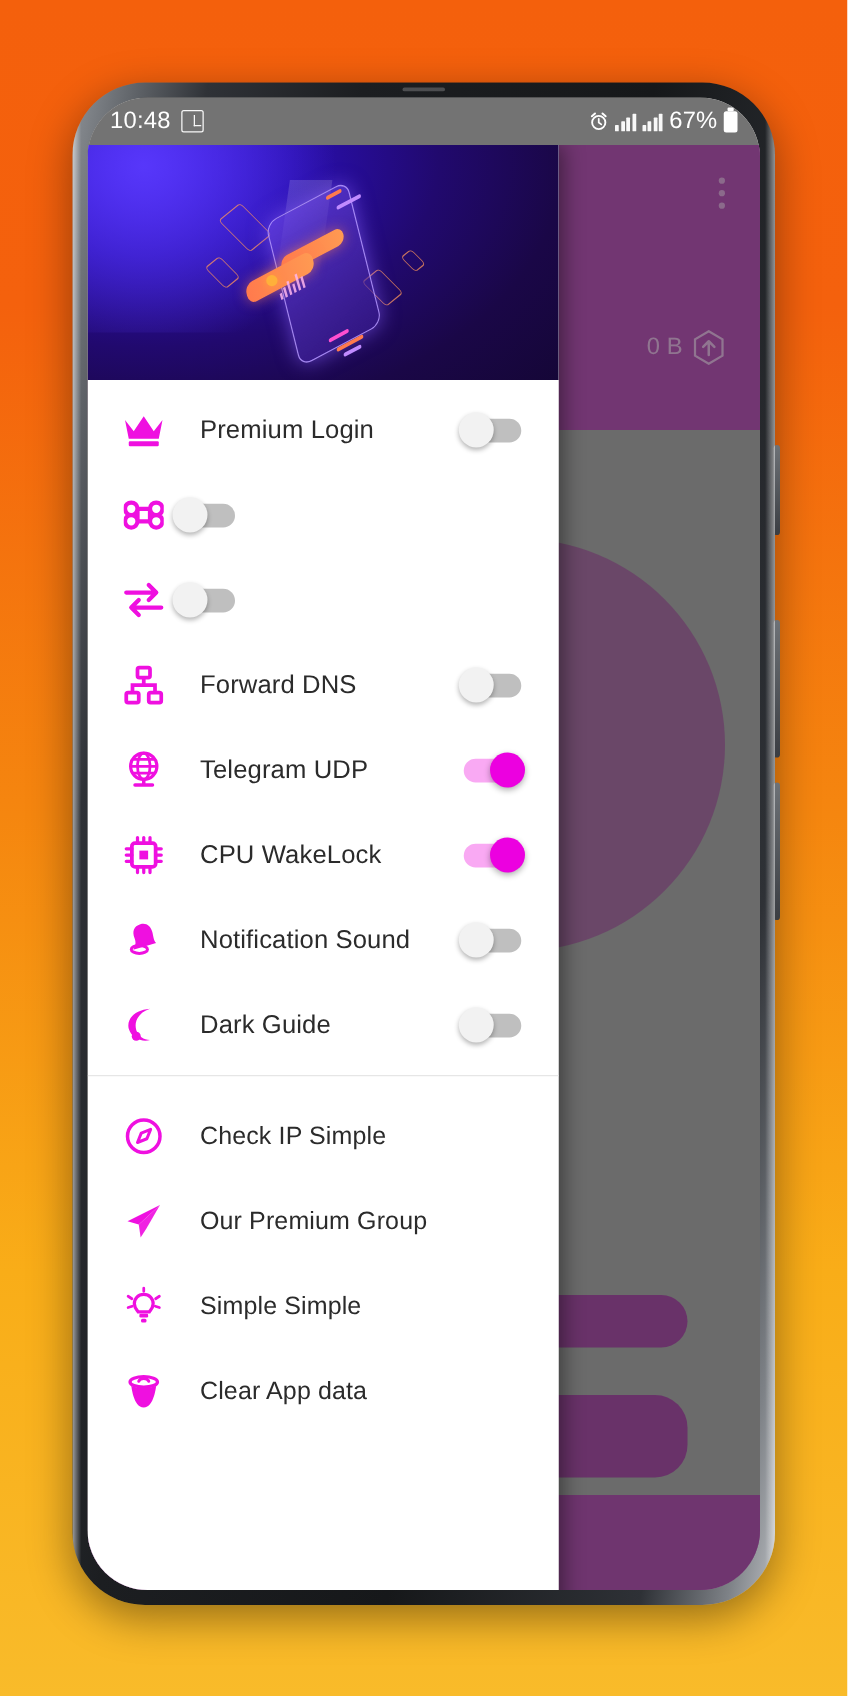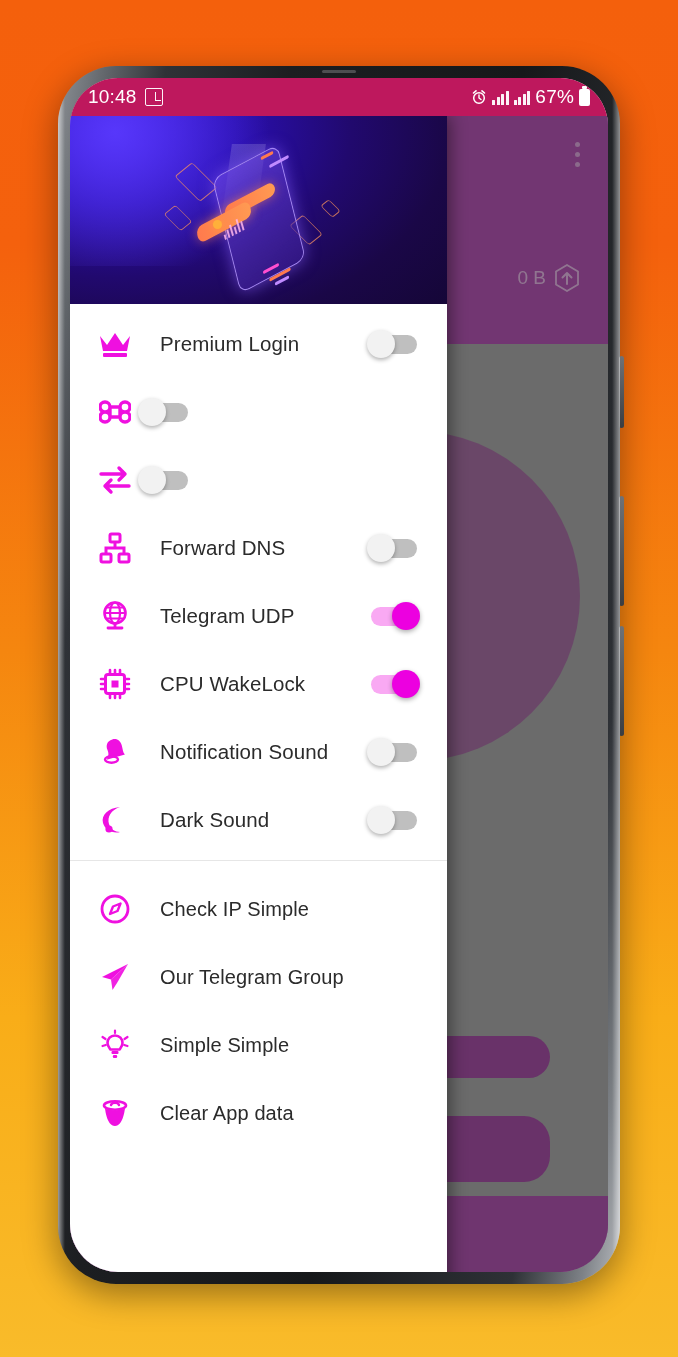--- a/index.html
+++ b/index.html
@@ -64,21 +64,21 @@
     position: absolute; left: 0; top: 0;
     width: 538px; height: 1194px;
     background: #fff;
     overflow: hidden;
   }
 
   
   .statusbar {
     position: absolute; left: 0; top: 0;
     width: 100%; height: 38px;
-    background: #be185d;
+    background: #737373;
     display: flex; align-items: center;
     justify-content: space-between;
     padding: 0 18px;
     box-sizing: border-box;
     color: #ffffff;
     font-size: 19px;
     letter-spacing: 0.2px;
     z-index: 30;
   }
   .sb-left { display: flex; align-items: center; gap: 8px; }
@@ -496,21 +496,21 @@
               </div>
             </div>
 
             <div class="row">
               <div class="ic">
                 <svg width="30" height="32" viewBox="0 0 30 32">
                   <path d="M20 3 C11 6 7 13 9 20 C10.5 25 15 28 20 28 C13 30 5 26 3 19 C1 11 8 4 20 3 Z" fill="#ef10e0"></path>
                   <circle cx="9" cy="25" r="3.6" fill="#ef10e0"></circle>
                 </svg>
               </div>
-              <div class="lbl">Dark Sound</div>
+              <div class="lbl">Dark Guide</div>
               <div class="toggle">
                 <div class="track"></div>
                   <div class="thumb"></div>
               </div>
             </div>
           </div>
 
           <div class="divider"></div>
 
           <div class="list sec2">
@@ -525,21 +525,21 @@
               <div class="lbl">Check IP Simple</div>
             </div>
 
             <div class="row link">
               <div class="ic">
                 <svg width="32" height="32" viewBox="0 0 32 32">
                   <path d="M29 3 L3 16 L12 18.5 L29 3 Z" fill="#ef10e0"></path>
                   <path d="M29 3 L12 18.5 L13.5 29 L18 22 L29 3 Z" fill="#ef10e0" opacity="0.92"></path>
                 </svg>
               </div>
-              <div class="lbl">Our Telegram Group</div>
+              <div class="lbl">Our Premium Group</div>
             </div>
 
             <div class="row link">
               <div class="ic">
                 <svg width="32" height="32" viewBox="0 0 32 32">
                   <path d="M16 6.5 C11.5 6.5 8.5 9.8 8.5 14 C8.5 17 10.3 18.8 11.5 20.5 L20.5 20.5 C21.7 18.8 23.5 17 23.5 14 C23.5 9.8 20.5 6.5 16 6.5 Z" fill="none" stroke="#ef10e0" stroke-width="2.6"></path>
                   <rect x="12.5" y="22" width="7" height="3" rx="1" fill="#ef10e0"></rect>
                   <rect x="13.8" y="26" width="4.4" height="3" rx="1.2" fill="#ef10e0"></rect>
                   <path d="M3.5 8 L6.5 10 M3.5 17 L6.8 16 M28.5 8 L25.5 10 M28.5 17 L25.2 16 M16 1.5 V4" stroke="#ef10e0" stroke-width="2.2" stroke-linecap="round"></path>
                 </svg>

